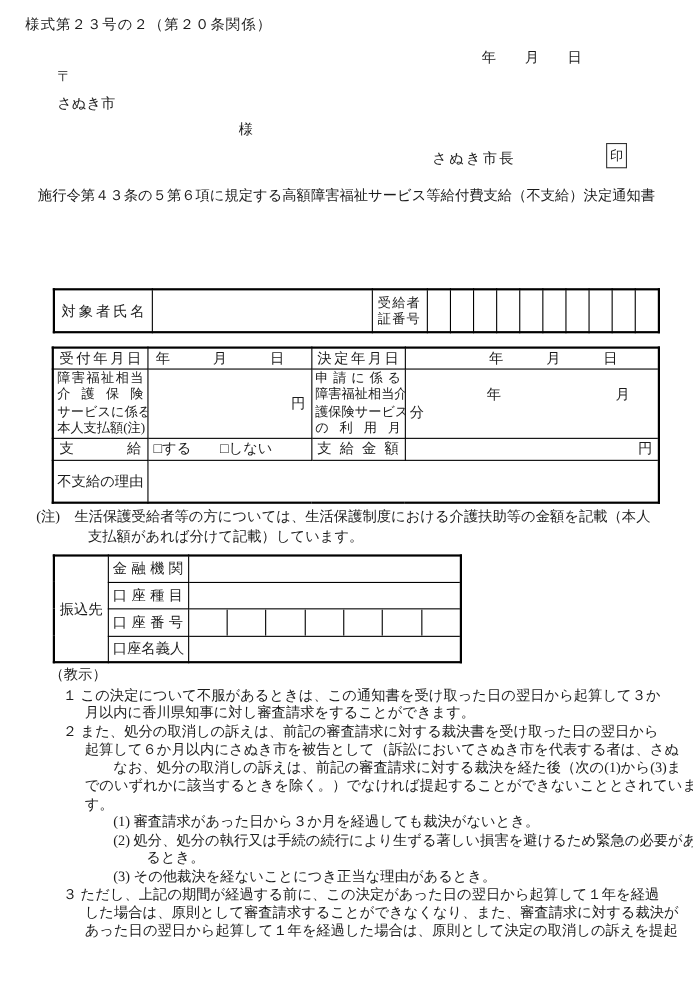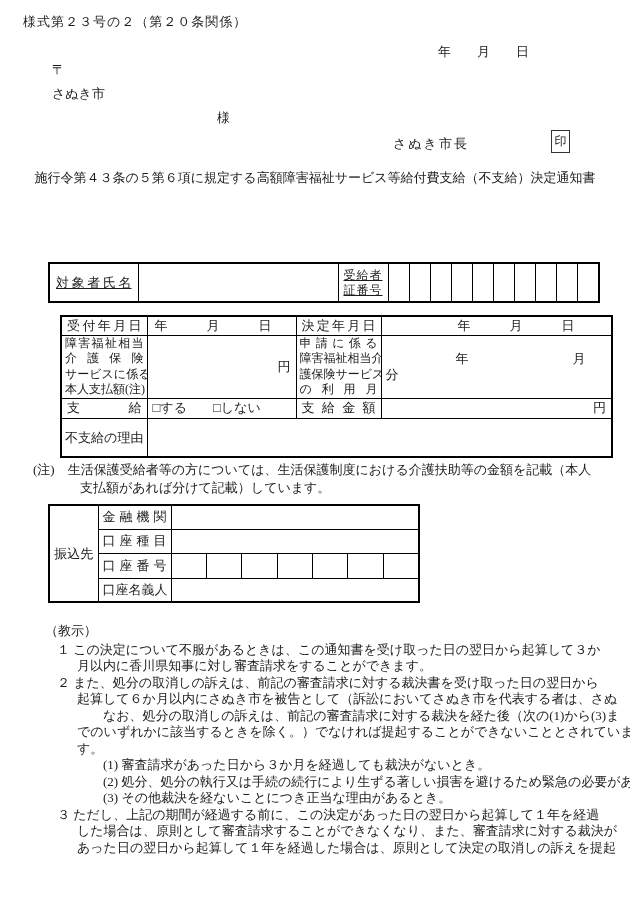--- a/index.html
+++ b/index.html
@@ -27,26 +27,26 @@
   .intro { left:43px; top:205px; width:560px; }
   .intro div { line-height:18px; white-space:nowrap; }
   .intro .indented { padding-left:45px; }
 
   table { border-collapse:collapse; table-layout:fixed; }
   .t1,.t2,.t3 { border:2px solid #000; }
   td { border:1px solid #000; padding:0; vertical-align:middle; overflow:hidden; font-size:13px; }
 
   .t1-wrap { left:48px; top:262px; }
   .t1 { width:550px; }
-  .t1 tr { height:39px;text-decoration:underline; }
+  .t1 tr { height:39px; }
   .just { text-align:justify; text-align-last:justify; }
   .t1 .name-label { padding:0 6px; }
   .cert-label div { text-align:center; font-size:12px; line-height:15px; letter-spacing:1px; }
 
-  .t2-wrap { left:60px; top:315px; }
+  .t2-wrap { left:47px; top:315px; }
   .t2 { width:551px; }
   .t2 .r1 { height:19px; }
   .t2 .r2 { height:63px;margin-left:28px; }
   .t2 .r3 { height:20px; }
   .t2 .r4 { height:39px; }
   .t2 .lbl { padding:0 5px; }
   .lbl4 div { line-height:15.5px; font-size:12px; white-space:nowrap;
               text-align:justify; text-align-last:justify; padding:0 3px; }
   .val-left7  { padding-left:7px; }
   .val-left76 { padding-left:76px; }
@@ -65,21 +65,21 @@
 
   .t3-wrap { left:48px; top:504px; }
   .t3 { width:370px; }
   .t3 tr { height:24px; }
   .t3 .grp { text-align:center; }
   .t3 .lbl { padding:0 4px;font-family:Liberation Serif, serif; }
   .digit-strip { display:flex; height:24px; }
   .digit-strip div { flex:1; border-right:1px solid #000; }
   .digit-strip div:last-child { border-right:none; }
 
-  .kyoji { left:45px; top:623px; width:560px; }
+  .kyoji { left:45px; top:605px; width:560px; }
   .kyoji div { line-height:16.5px; white-space:nowrap; }
   .kyoji .heading { margin-bottom:2px; }
   .ln-num     { padding-left:12px; }
   .ln-cont    { padding-left:32px; }
   .ln-nao     { padding-left:58px; }
   .ln-sub     { padding-left:58px;font-family:Liberation Serif, serif; }
   .ln-subcont { padding-left:88px; }
 </style>
 </head>
 <body>
@@ -236,19 +236,20 @@
     <div class="heading">（教示）</div>
     <div class="ln-num">１ この決定について不服があるときは、この通知書を受け取った日の翌日から起算して３か</div>
     <div class="ln-cont">月以内に香川県知事に対し審査請求をすることができます。</div>
     <div class="ln-num">２ また、処分の取消しの訴えは、前記の審査請求に対する裁決書を受け取った日の翌日から</div>
     <div class="ln-cont">起算して６か月以内にさぬき市を被告として（訴訟においてさぬき市を代表する者は、さぬ</div>
     <div class="ln-nao">なお、処分の取消しの訴えは、前記の審査請求に対する裁決を経た後（次の(1)から(3)ま</div>
     <div class="ln-cont">でのいずれかに該当するときを除く。）でなければ提起することができないこととされていま</div>
     <div class="ln-cont">す。</div>
     <div class="ln-sub">(1) 審査請求があった日から３か月を経過しても裁決がないとき。</div>
     <div class="ln-sub">(2) 処分、処分の執行又は手続の続行により生ずる著しい損害を避けるため緊急の必要があ</div>
+    <div class="ln-subcont">るとき。</div>
     <div class="ln-sub">(3) その他裁決を経ないことにつき正当な理由があるとき。</div>
     <div class="ln-num">３ ただし、上記の期間が経過する前に、この決定があった日の翌日から起算して１年を経過</div>
     <div class="ln-cont">した場合は、原則として審査請求することができなくなり、また、審査請求に対する裁決が</div>
     <div class="ln-cont">あった日の翌日から起算して１年を経過した場合は、原則として決定の取消しの訴えを提起</div>
   </div>
 
 </div>
 
 </body></html>

